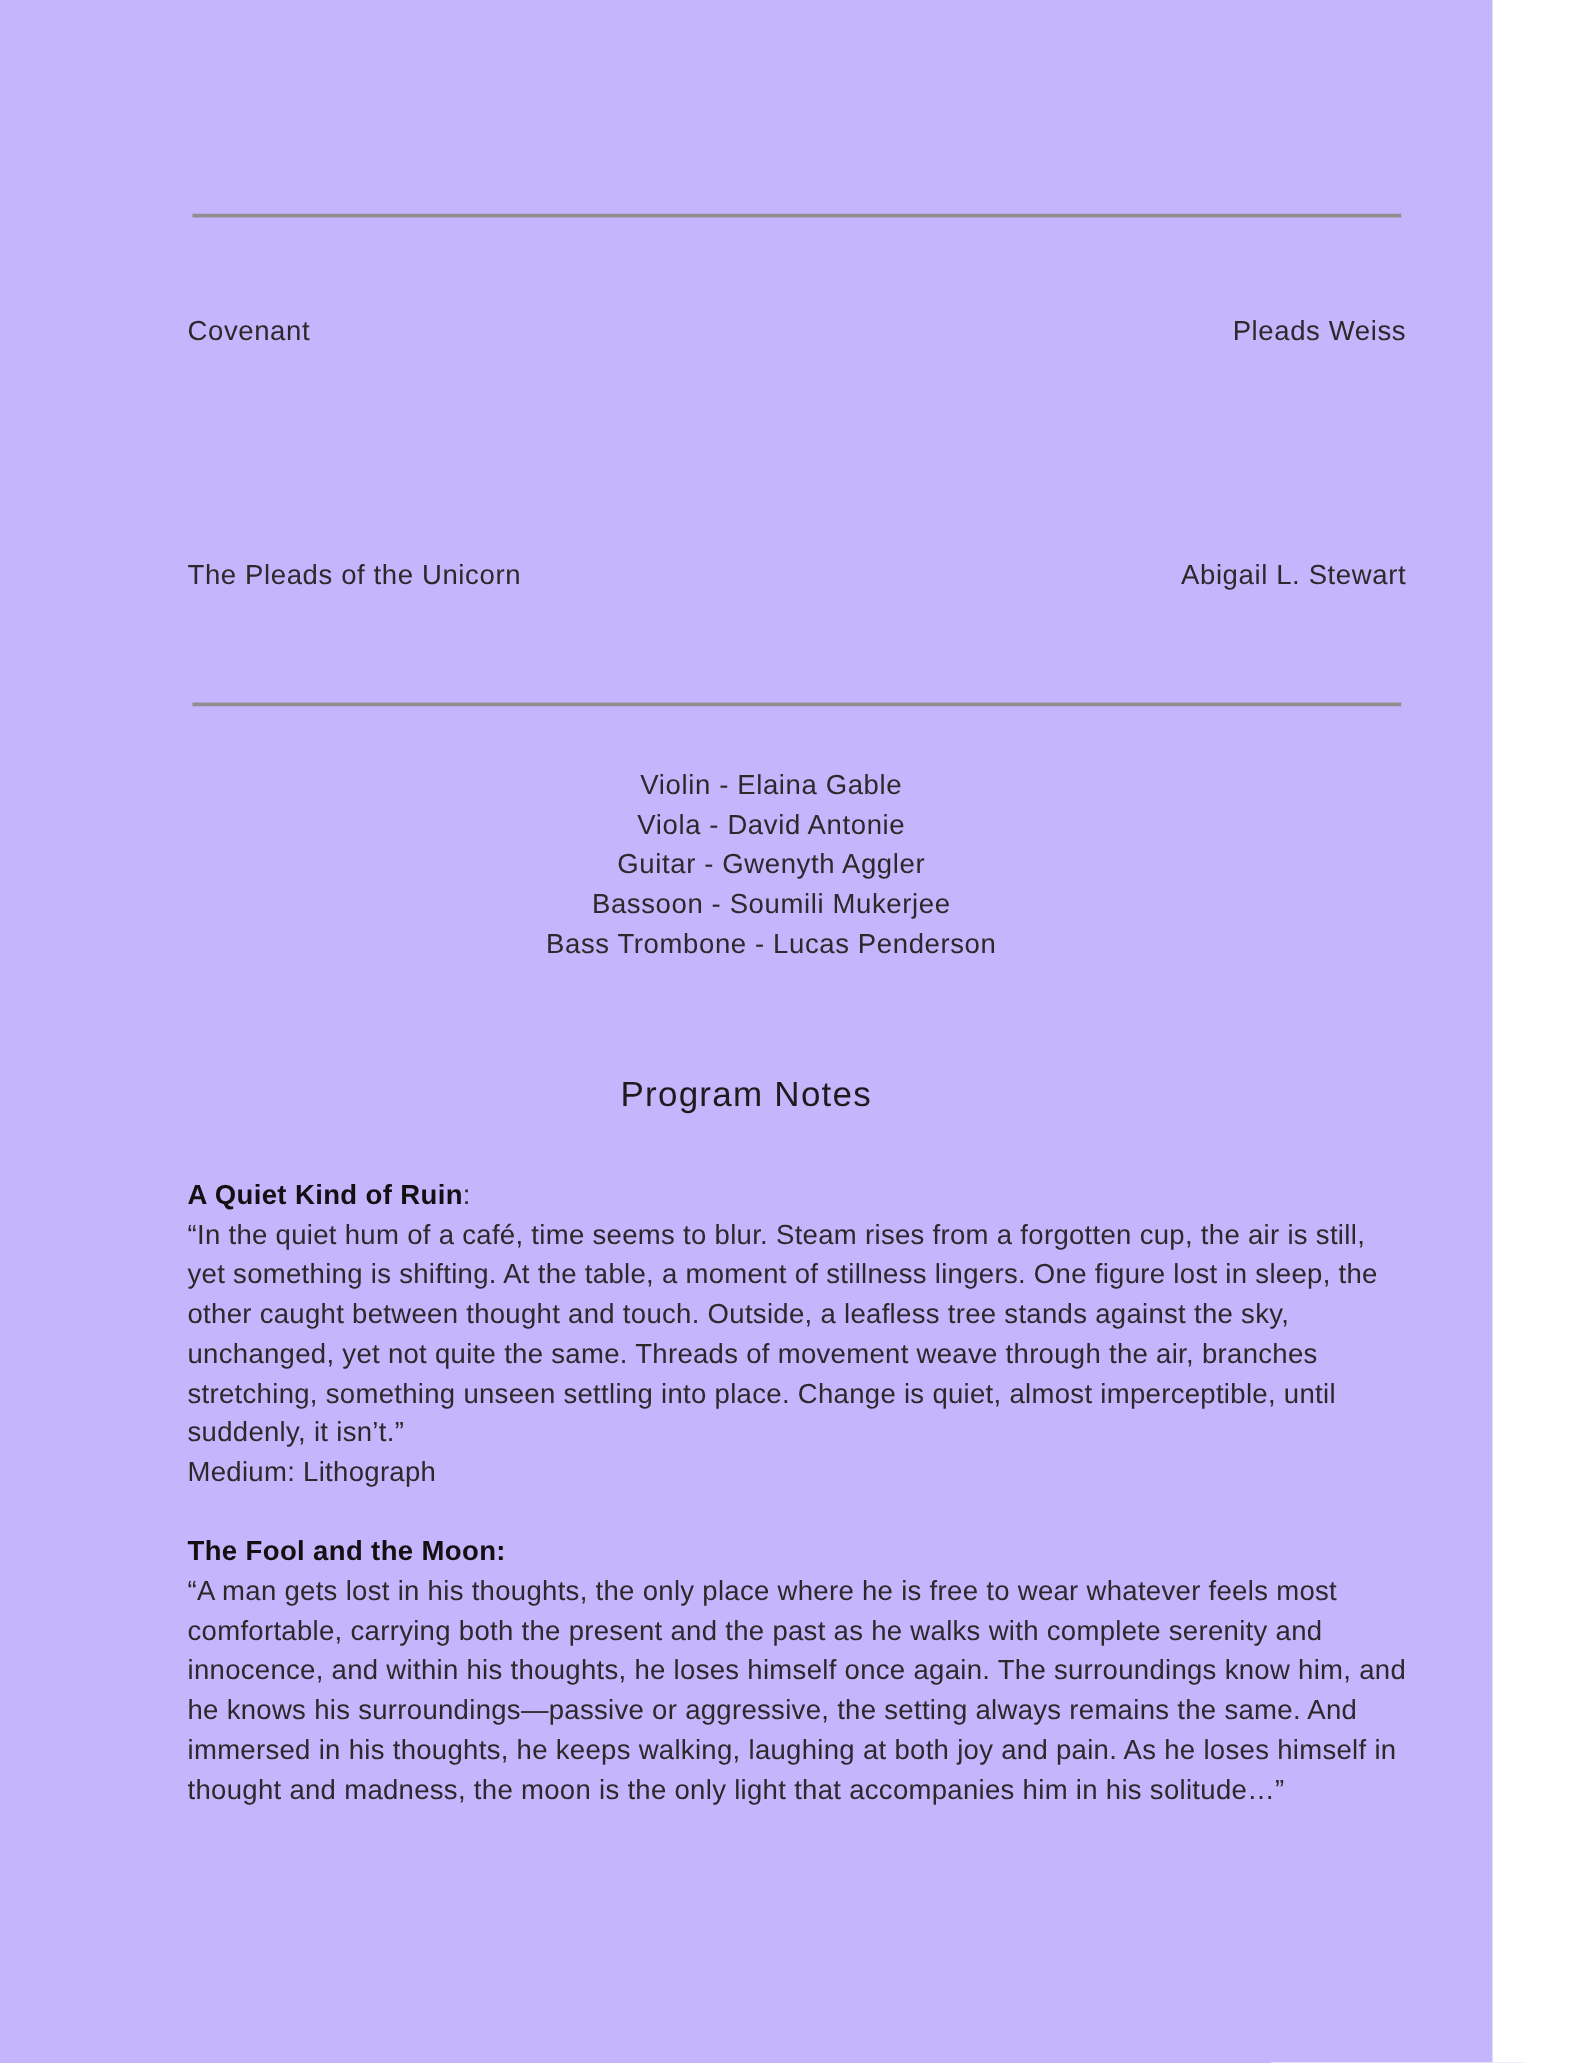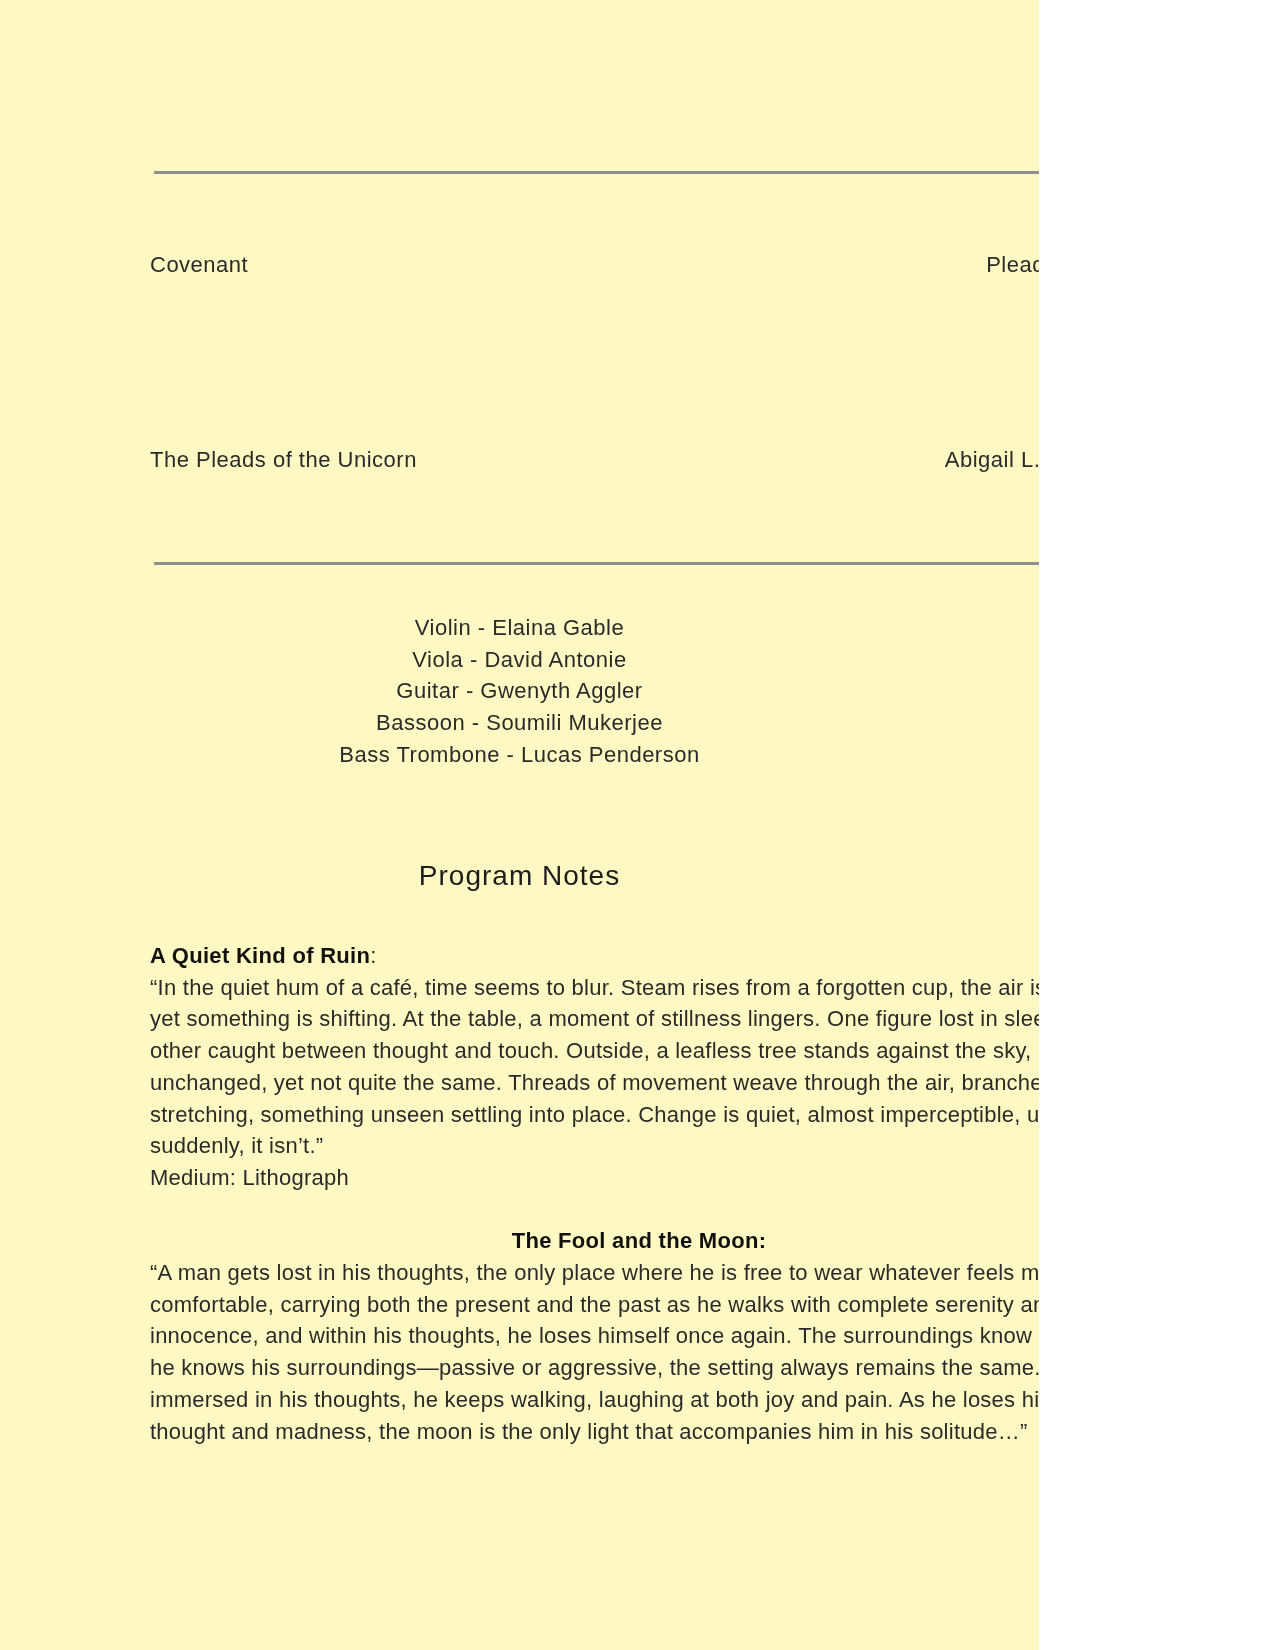--- a/index.html
+++ b/index.html
@@ -2,23 +2,23 @@
 <html><head>
 <meta charset="utf-8">
 <style>
   html, body {
     margin: 0;
     padding: 0;
     background: #ffffff;
   }
   .page {
     position: relative;
-    width: 1039px;
+    width: 1194px;
     height: 1650px;
-    background: #fef9c3;
+    background: #c4b5fd;
     font-family: "Liberation Sans", "DejaVu Sans", sans-serif;
     color: #212121;
     overflow: hidden;
   }
   .rule {
     position: absolute;
     left: 154px;
     width: 967px;
     height: 3px;
     background: #8f8f8f;
@@ -50,20 +50,21 @@
     position: absolute;
     top: 612px;
     left: 0;
     width: 100%;
     text-align: center;
     font-size: 22px;
     font-weight: 300;
     letter-spacing: 0.5px;
     line-height: 31.7px;
     color: #2a2a2a;
+    padding-left: 20px;
   }
 
   .section-title {
     position: absolute;
     top: 852px;
     left: 0;
     width: 100%;
     text-align: center;
     font-size: 28px;
     font-weight: 300;
@@ -89,21 +90,21 @@
     font-size: 22px;
     line-height: 31.7px;
     font-weight: 700;
     color: #111111;
     letter-spacing: 0.3px;
   }
   .note-heading .heading-colon {
     font-weight: 300;
     color: #2a2a2a;
   }
-  .note-heading.spaced { margin-top: 31.7px; text-align: center; }
+  .note-heading.spaced { margin-top: 31.7px; }
   .note-body, .note-medium {
     margin: 0;
   }
 </style>
 </head>
 <body>
 
 <div class="page">
 
   <hr class="rule rule-1">

